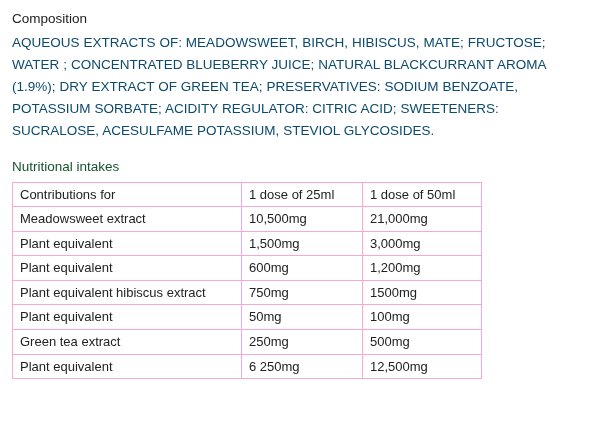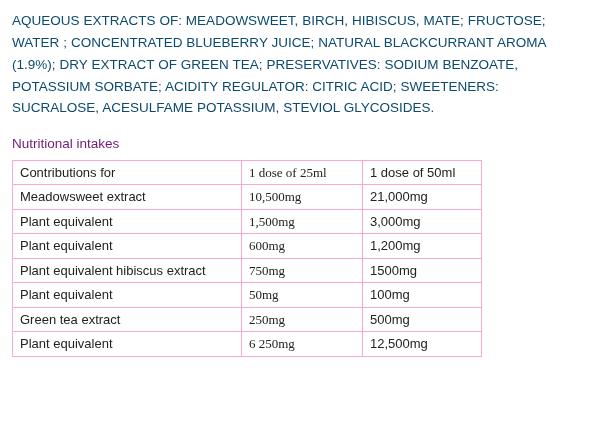--- a/index.html
+++ b/index.html
@@ -28,53 +28,54 @@
   }
   .composition-text {
     font-size: 13.5px;
     line-height: 1.62;
     color: #0c4a6e;
     margin: 0 0 16px 0;
     word-spacing: 0.2px;
   }
   .nutrition-title {
     font-size: 13.5px;
-    color: #701a75;
+    color: #14532d;
     margin: 0 0 6px 0;
     line-height: 1.35;
   }
   table.nutri {
     border-collapse: collapse;
     width: 429px;
     table-layout: fixed;
     font-size: 13px;
   }
   table.nutri td {
     border: 1px solid #f9a8d4;
     padding: 3px 6px 3px 7px;
     vertical-align: middle;
     line-height: 1.35;
     height: 17px;
     color: #222222;
     white-space: nowrap;
     overflow: hidden;
   }
   td.col-label { width: 215px; }
-  td.col-v1 { width: 107px; font-family: Liberation Serif, serif; }
+  td.col-v1 { width: 107px; }
   td.col-v2 { width: 105px; }
   
   tr.cont td {
     border-top: none;
   }
 </style>
 </head>
 <body>
 
 <div class="page">
 
+  <div class="section-title">Composition</div>
 
   <div class="composition-text">AQUEOUS EXTRACTS OF: MEADOWSWEET, BIRCH, HIBISCUS, MATE; FRUCTOSE; WATER ; CONCENTRATED BLUEBERRY JUICE; NATURAL BLACKCURRANT AROMA (1.9%); DRY EXTRACT OF GREEN TEA; PRESERVATIVES: SODIUM BENZOATE, POTASSIUM SORBATE; ACIDITY REGULATOR: CITRIC ACID; SWEETENERS: SUCRALOSE, ACESULFAME POTASSIUM, STEVIOL GLYCOSIDES.</div>
 
   <div class="nutrition-title">Nutritional intakes</div>
 
   <table class="nutri">
     <tbody>
       <tr>
         <td class="col-label">Contributions for</td>
         <td class="col-v1">1 dose of 25ml</td>

